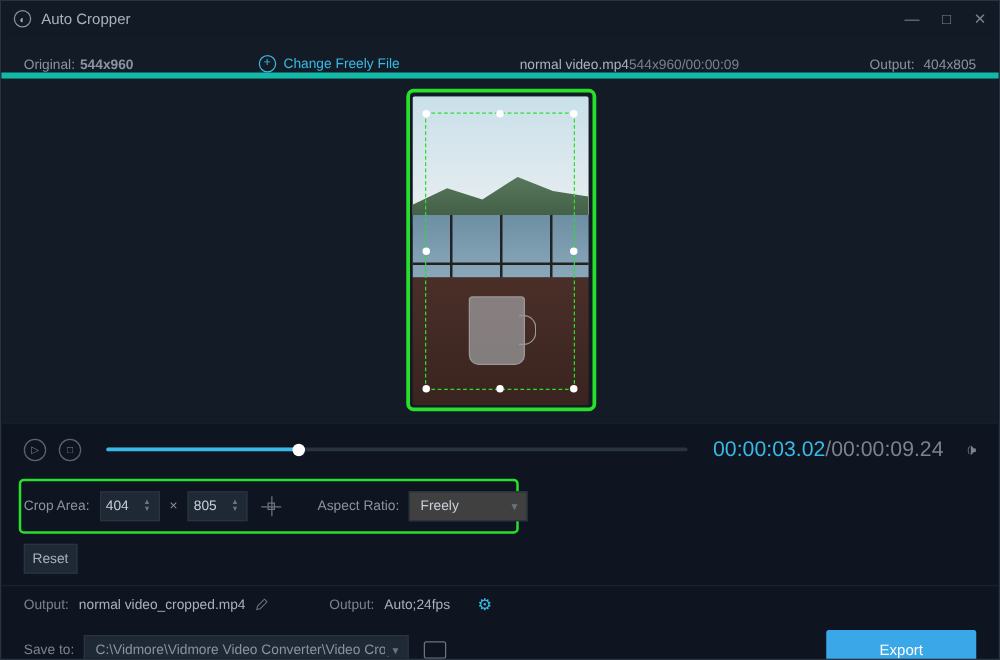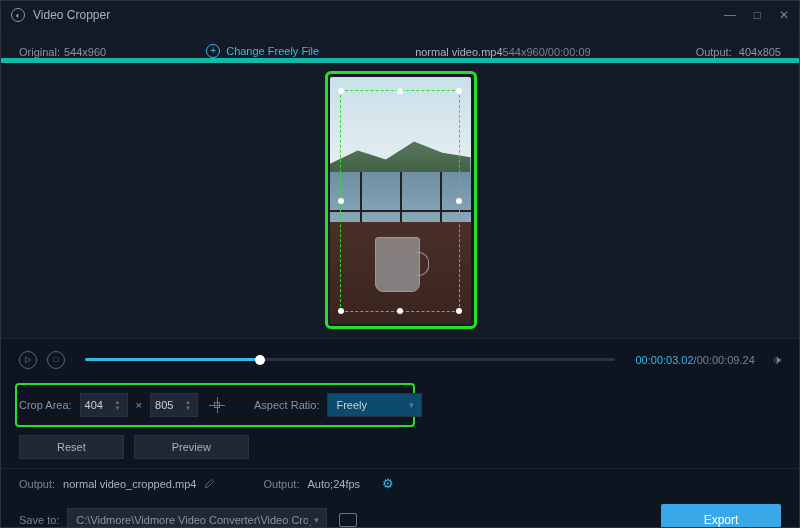--- a/index.html
+++ b/index.html
@@ -25,59 +25,59 @@
   .handle{position:absolute;top:175px;left:85px;width:14px;height:24px;border:1px solid #999;border-left:none;border-radius:0 10px 10px 0;}
   .rail{position:absolute;top:133px;left:0;right:0;height:2px;background:#222;}
   .railv{position:absolute;top:95px;width:2px;height:50px;background:#222;}
   .cropbox{position:absolute;top:13px;left:10px;width:120px;height:222px;border:1.5px dashed #28e02c;}
   .chandle{position:absolute;width:6px;height:6px;background:#fff;border-radius:50%;transform:translate(-50%,-50%);}
   .controls{height:42px;display:flex;align-items:center;padding:0 18px;gap:10px;color:#7a8390;font-size:11px;border-top:1px solid #1a2230;}
   .pbtn{width:18px;height:18px;border:1.5px solid #5a6470;border-radius:50%;display:flex;align-items:center;justify-content:center;font-size:8px;cursor:pointer;}
   .timeline{flex:1;height:3px;background:#2a3340;position:relative;margin:0 10px;border-radius:2px;}
   .tlprog{position:absolute;left:0;top:0;height:100%;width:33%;background:#39b9e6;border-radius:2px;}
   .tlhead{position:absolute;left:33%;top:50%;width:10px;height:10px;background:#fff;border-radius:50%;transform:translate(-50%,-50%);}
-  .times{font-size:11px;}
+  .times{font-size:17px;}
   .times .cur{color:#39b9e6;}
   .cropsettings{height:50px;display:flex;align-items:center;padding:0 18px;gap:8px;color:#8a93a0;font-size:11px;position:relative;}
   .anno2{position:absolute;left:14px;top:3px;width:400px;height:44px;border:2.5px solid #28e02c;border-radius:4px;pointer-events:none;}
   .numinput{width:48px;height:24px;background:#1f2936;border:1px solid #2a3340;color:#c8d0db;display:flex;align-items:center;padding:0 4px;position:relative;font-size:11px;}
   .spin{position:absolute;right:2px;top:1px;bottom:1px;width:10px;display:flex;flex-direction:column;justify-content:center;gap:0;color:#6a7380;font-size:6px;line-height:1;}
   .center-icon{width:22px;height:22px;display:flex;align-items:center;justify-content:center;position:relative;}
   .ci-h{position:absolute;width:16px;height:1px;background:#6a7380;}
   .ci-v{position:absolute;width:1px;height:16px;background:#6a7380;}
   .ci-sq{position:absolute;width:6px;height:6px;border:1px solid #6a7380;}
-  .select{width:95px;height:24px;background:#0c4a6e;border:1px solid #2a3340;color:#c8d0db;display:flex;align-items:center;padding:0 8px;font-size:11px;position:relative;}
+  .select{width:95px;height:24px;background:#404040;border:1px solid #2a3340;color:#c8d0db;display:flex;align-items:center;padding:0 8px;font-size:11px;position:relative;}
   .select::after{content:"▼";position:absolute;right:6px;font-size:8px;color:#6a7380;}
   .actionrow{height:34px;display:flex;align-items:center;padding:0 18px;gap:10px;}
-  .btn{height:24px;padding:0 37px;background:#1f2936;border:1px solid #2a3340;color:#a8b2bf;font-size:11px;display:flex;align-items:center;cursor:pointer;}
+  .btn{height:24px;padding:0 6px;background:#1f2936;border:1px solid #2a3340;color:#a8b2bf;font-size:11px;display:flex;align-items:center;cursor:pointer;}
   .outputrow{height:30px;display:flex;align-items:center;padding:0 18px;gap:8px;color:#7a8390;font-size:11px;border-top:1px solid #1a2230;margin-top:4px;}
   .pen{width:11px;height:11px;color:#6a7380;}
   .gear{color:#39b9e6;font-size:13px;}
   .saverow{height:44px;display:flex;align-items:center;padding:0 18px;gap:8px;color:#7a8390;font-size:11px;}
   .pathinput{width:260px;height:24px;background:#1f2936;border:1px solid #2a3340;color:#8a93a0;display:flex;align-items:center;padding:0 8px;font-size:11px;position:relative;overflow:hidden;white-space:nowrap;}
   .pathinput::after{content:"▼";position:absolute;right:6px;font-size:8px;color:#6a7380;background:#1f2936;padding-left:4px;}
   .folder-icon{width:18px;height:14px;border:1px solid #6a7380;border-radius:2px;margin-left:4px;}
   .export{margin-left:auto;width:120px;height:32px;background:#3aa8e8;color:#fff;display:flex;align-items:center;justify-content:center;font-size:12px;border-radius:2px;cursor:pointer;}
 </style>
 </head>
 <body>
 
 <div class="titlebar">
   <span class="logo">◐</span>
-  <span>Video Cropper</span>
+  <span>Auto Cropper</span>
   <div class="winbtns">
     <span>—</span>
     <span>□</span>
     <span>✕</span>
   </div>
 </div>
 
 <div class="topbar">
   <span>Original:</span>
-  <span style="margin-left:4px;">544x960</span>
+  <span style="margin-left:4px;font-weight:bold;">544x960</span>
   <div class="change">
     <span class="plus">+</span>
     <span>Change Freely File</span>
   </div>
   <span class="filename">normal video.mp4</span>
   <span class="dims">544x960/00:00:09</span>
   <span class="out">
     <span>Output:</span>
     <span style="margin-left:4px;">404x805</span>
   </span>
@@ -148,23 +148,20 @@
   <span style="margin-left:18px;">Aspect Ratio:</span>
   <div class="select">
     <span>Freely</span>
   </div>
 </div>
 
 <div class="actionrow">
   <div class="btn">
       <span>Reset</span>
     </div>
-  <div class="btn">
-      <span>Preview</span>
-    </div>
 </div>
 
 <div class="outputrow">
   <span>Output:</span>
   <span style="color:#a8b2bf;">normal video_cropped.mp4</span>
   <svg class="pen" viewBox="0 0 16 16">
       <path d="M2 14l1-4 8-8 3 3-8 8-4 1z" fill="none" stroke="#6a7380" stroke-width="1.2"></path>
     </svg>
   <span style="margin-left:40px;">Output:</span>
   <span style="color:#a8b2bf;">Auto;24fps</span>

